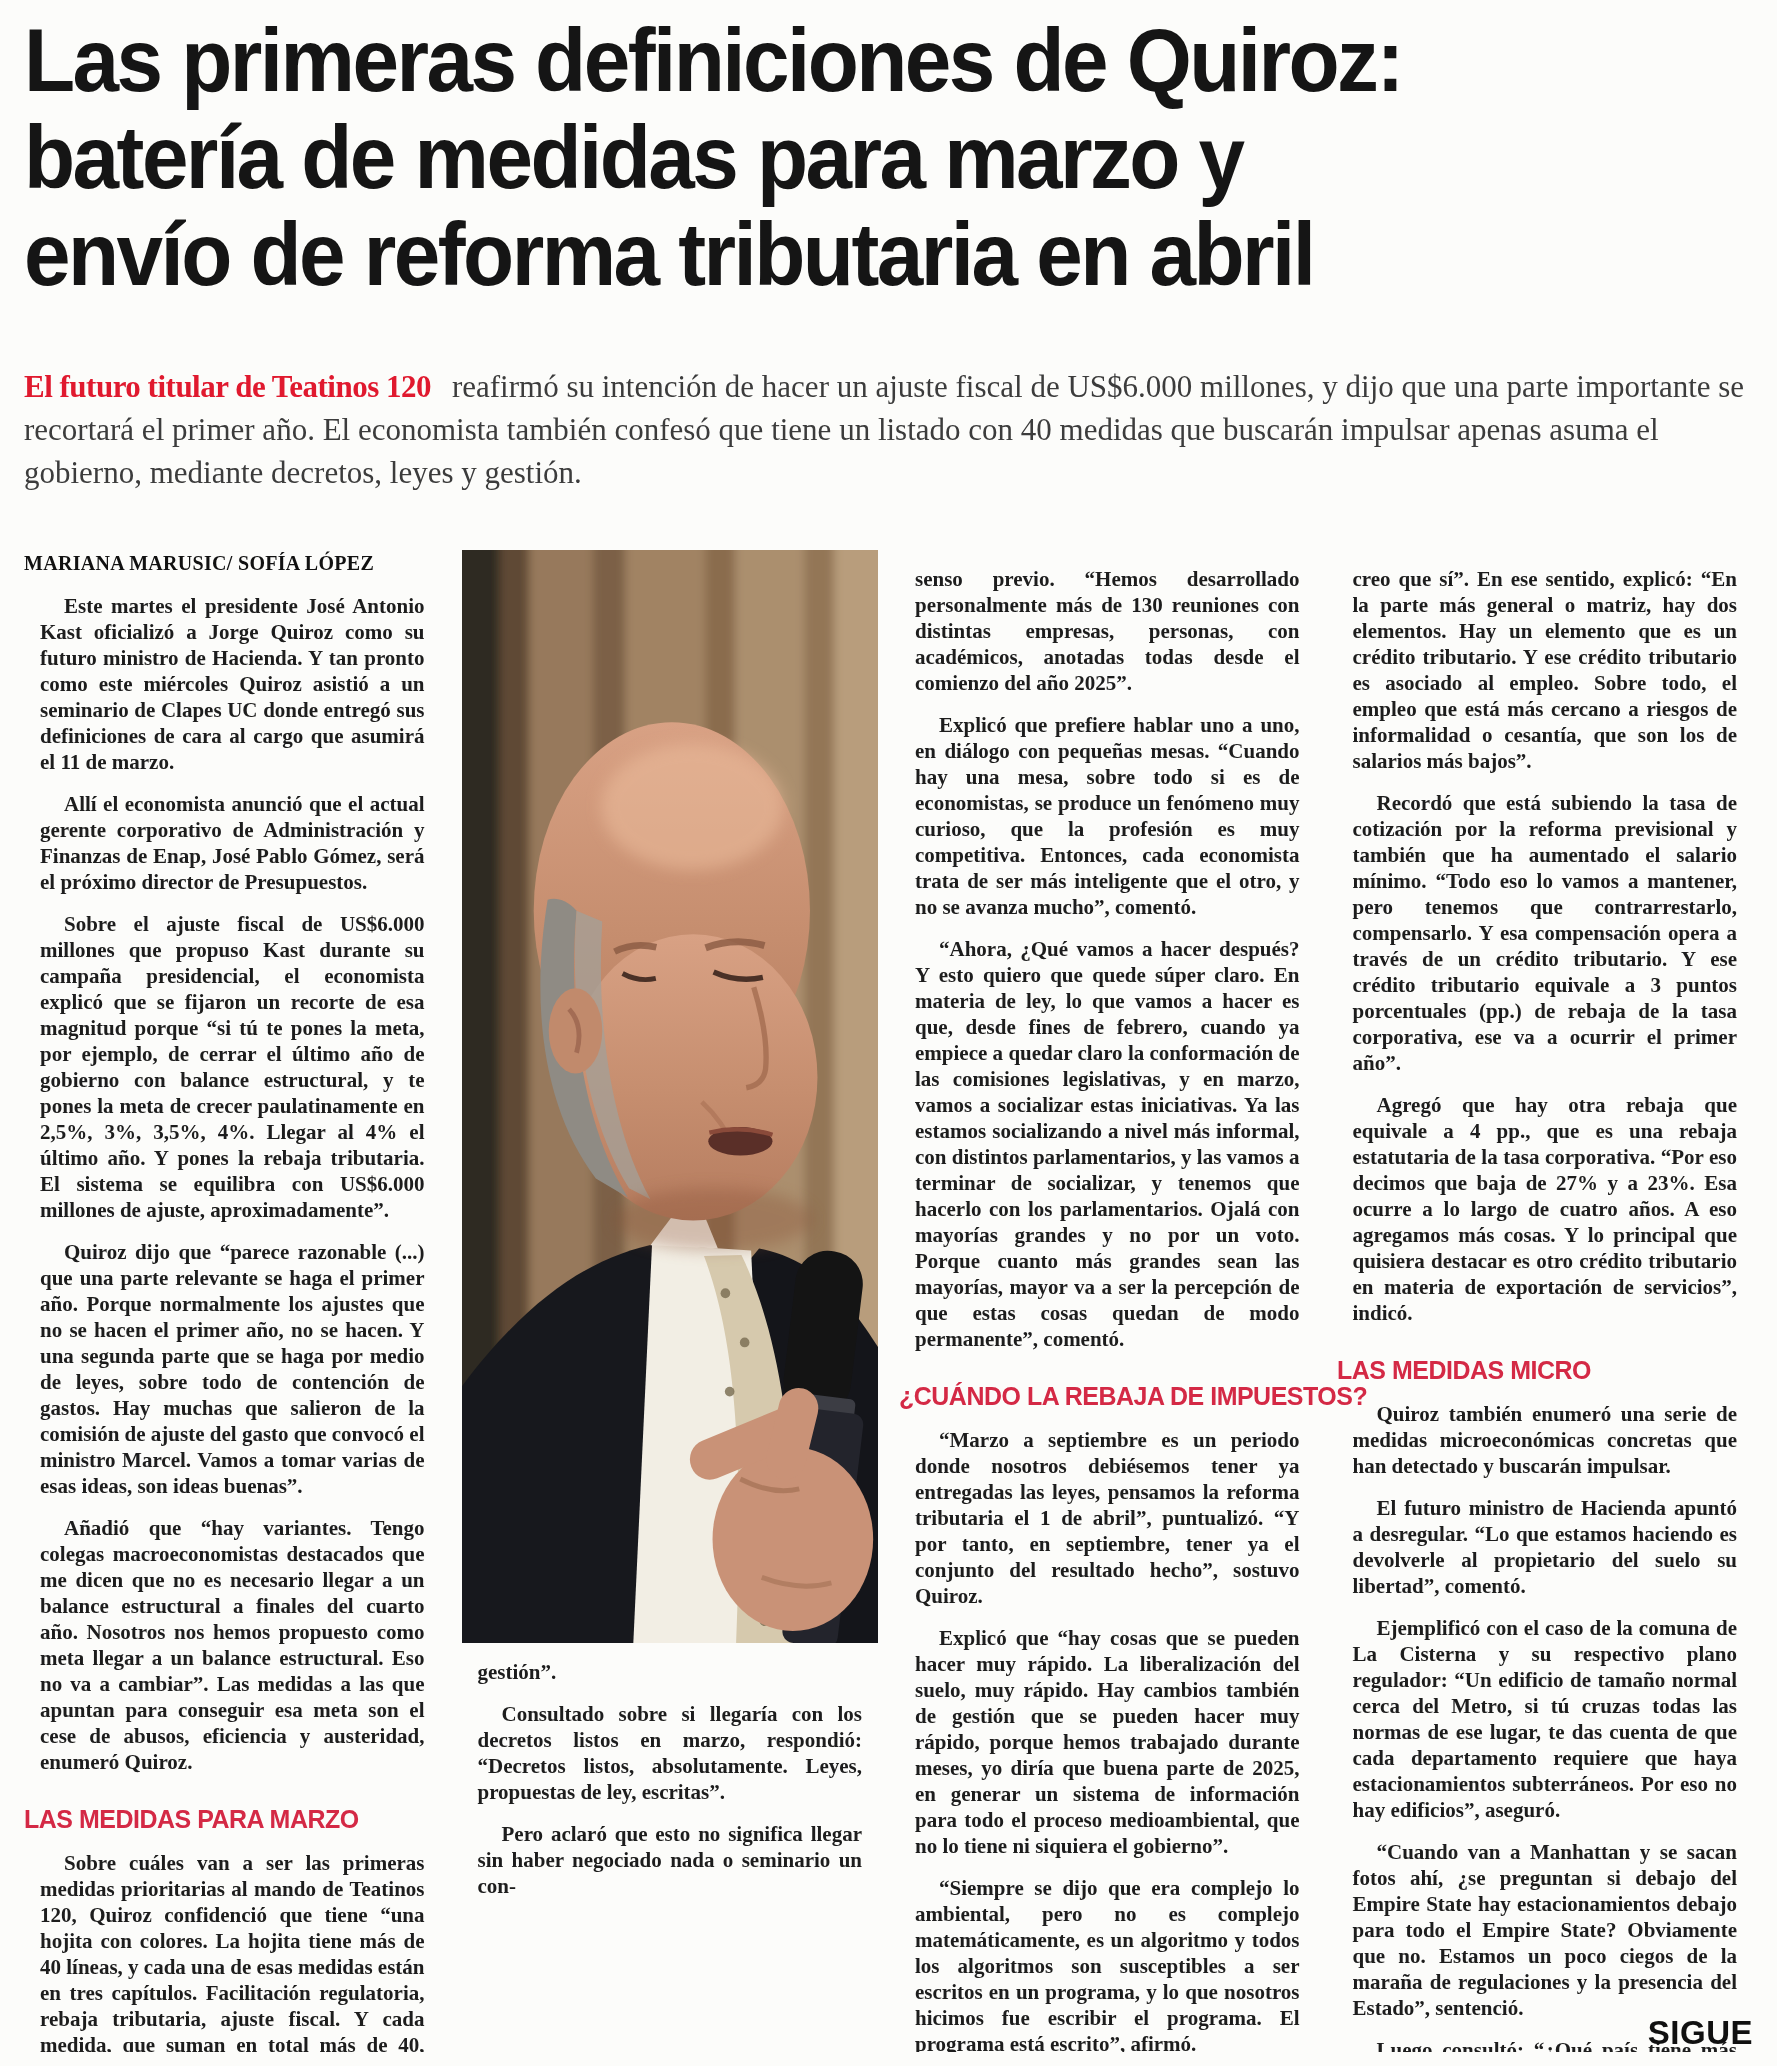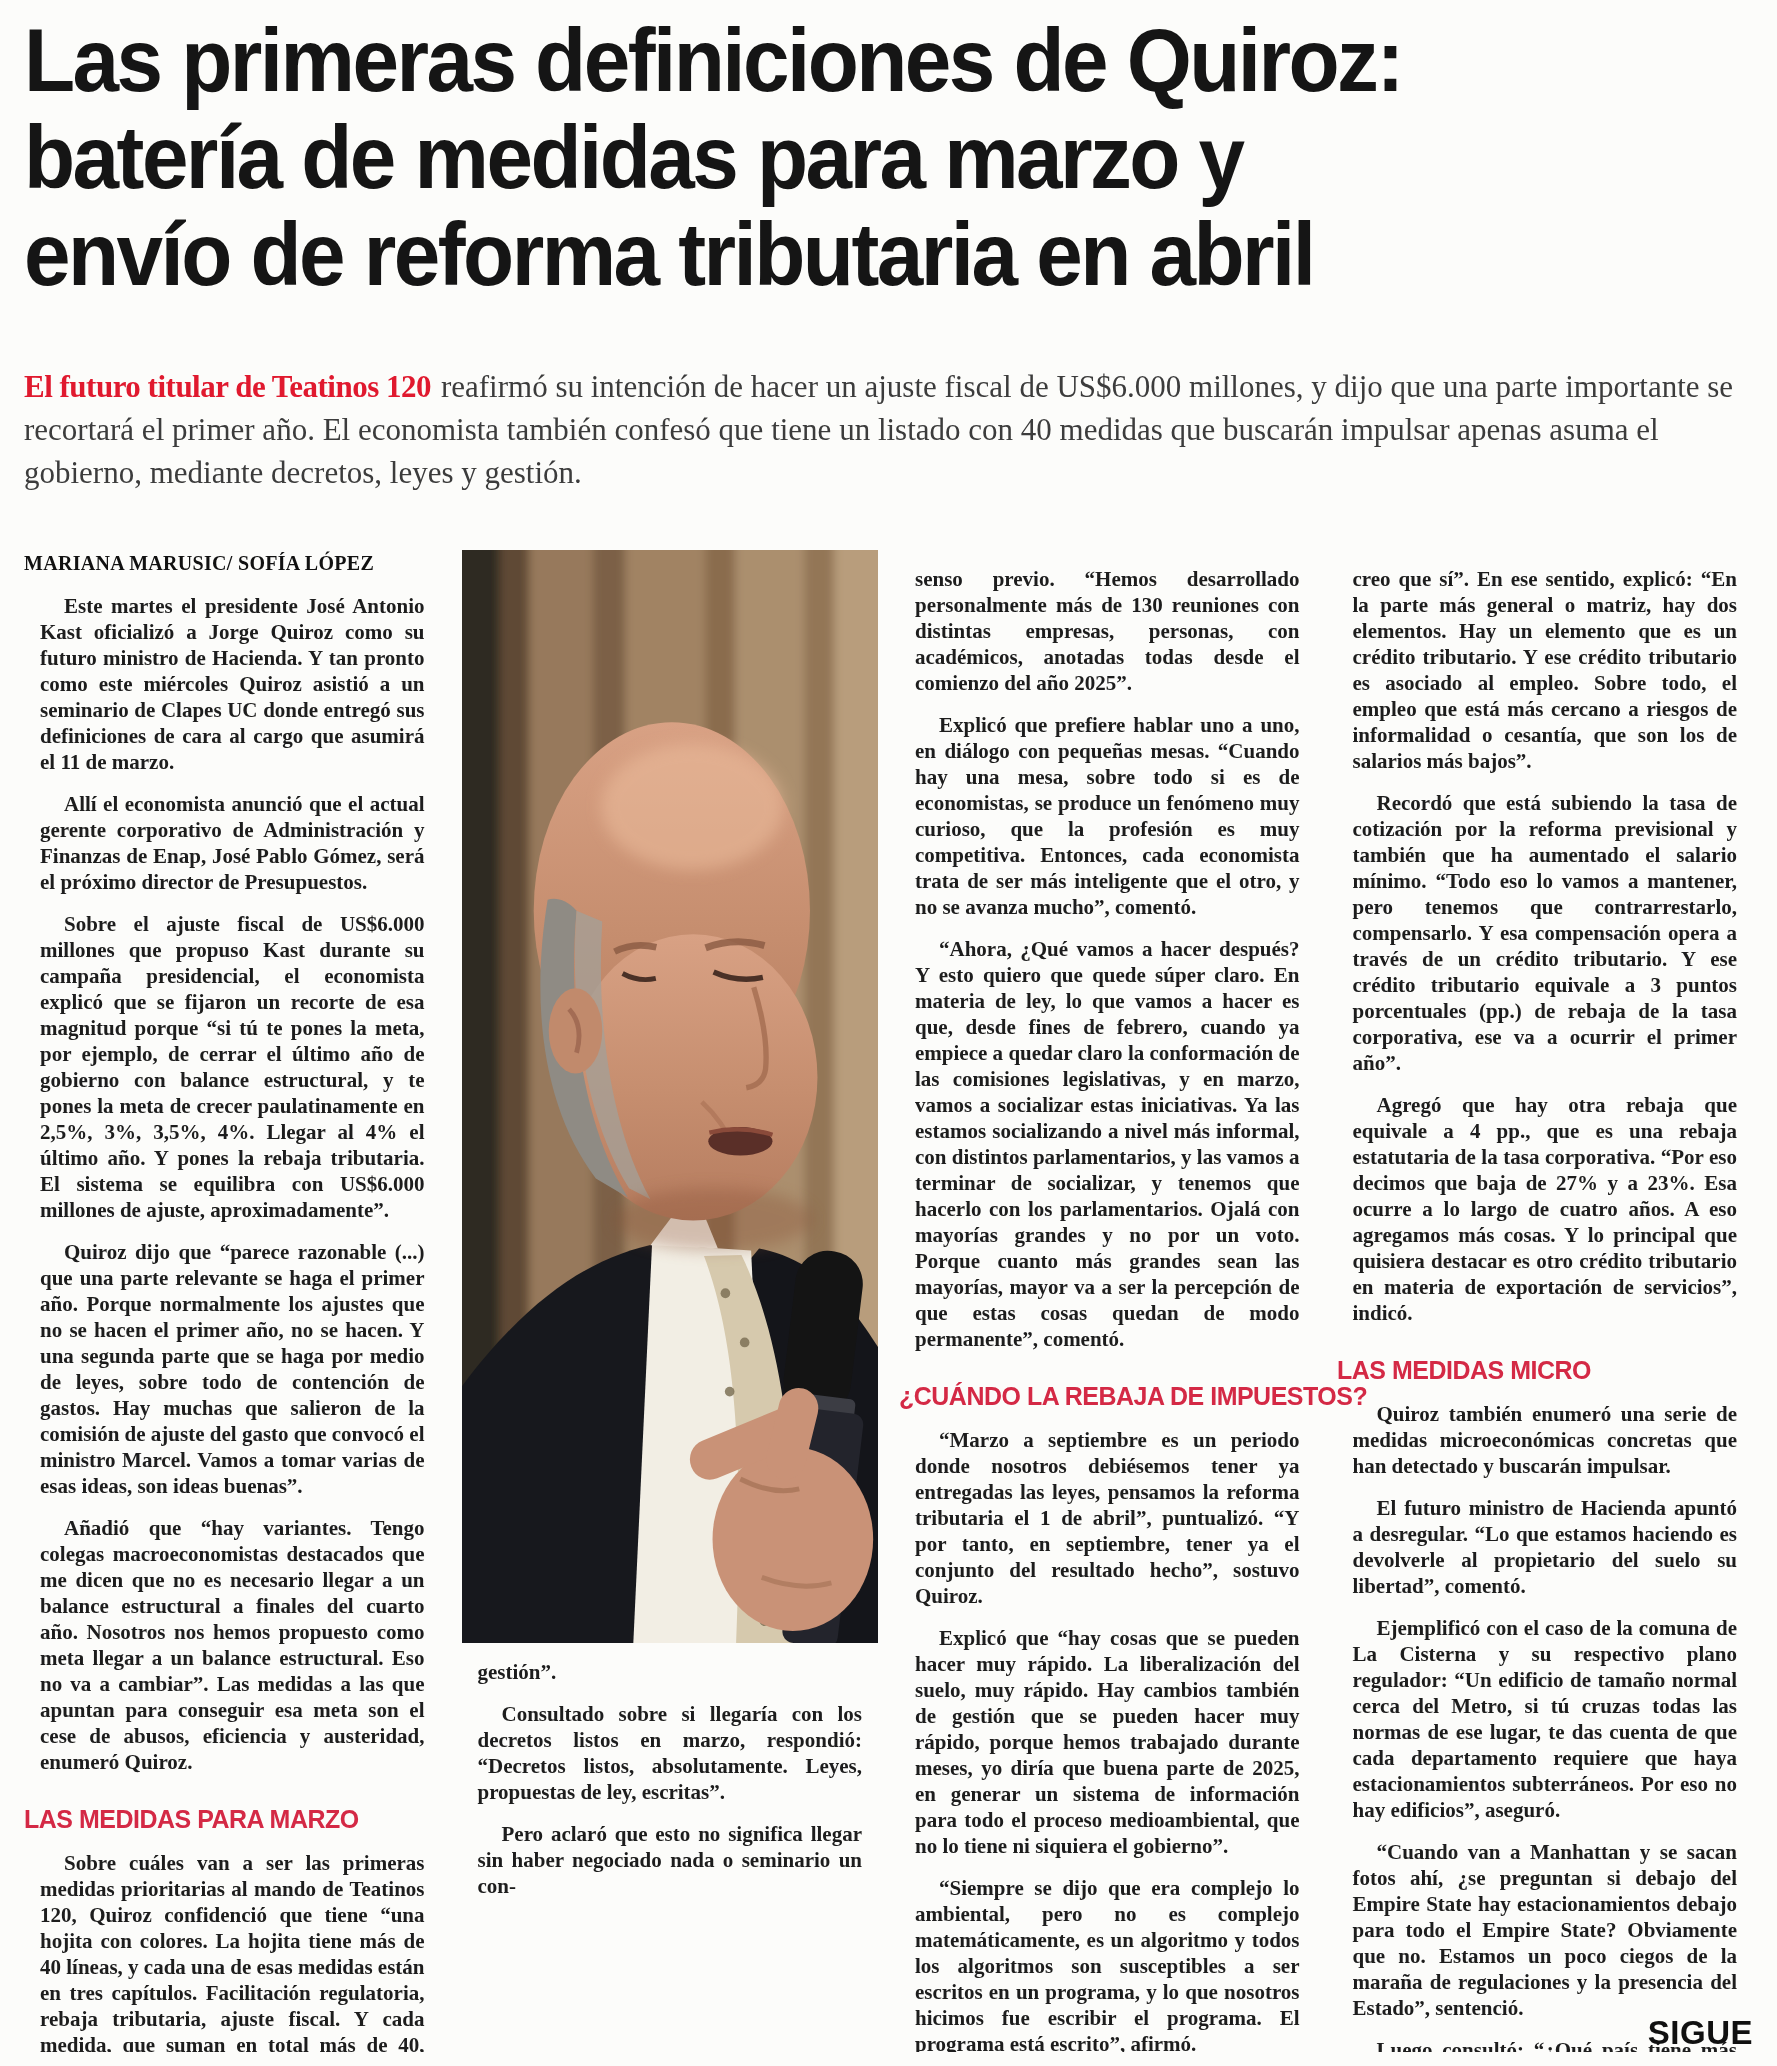--- a/index.html
+++ b/index.html
@@ -28,21 +28,21 @@
     position:absolute;top:365px;left:24px;width:1733px;
     font-family:"Liberation Serif", serif;
     font-size:31px;line-height:43px;
     color:#3c3c3c;
     margin:0;
   }
   .kicker{
     font-weight:700;
     color:#e0192e;
     letter-spacing:-0.5px;
-    margin-right:10px;
+    margin-right:21px;
     text-align:center;
   }
   
   .body{
     position:absolute;top:550px;left:24px;width:1729px;height:1502px;
     display:grid;
     grid-template-columns:repeat(4,1fr);
     column-gap:21px;
     overflow:hidden;
   }

